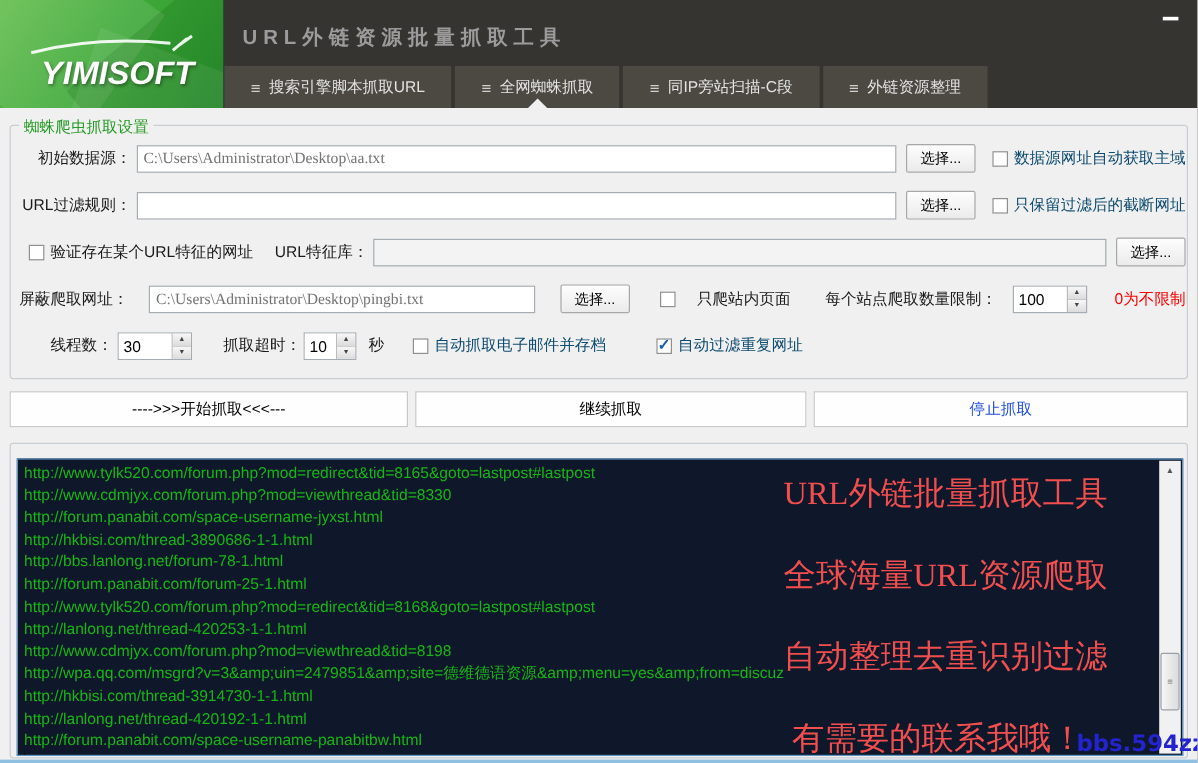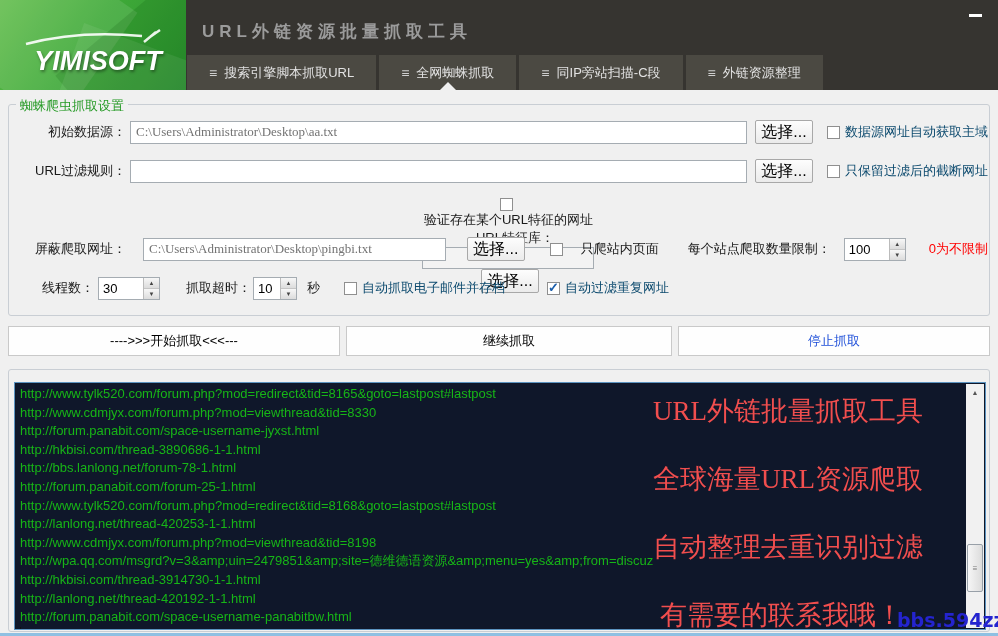--- a/index.html
+++ b/index.html
@@ -53,30 +53,30 @@
   .grp { position:absolute; border:1px solid #c9ced4; border-radius:3px; }
   .grp-settings { left:8px; top:104px; width:982px; height:212px; }
   .grp-label {
     position:absolute; background:#f0f0f0; padding:0 4px; color:#259a25;
     font-size:13px; z-index:3;
   }
   .lbl-settings { left:16px; top:97px; }
   .lbl-results { left:10px; top:362px; }
   .grp-results { left:8px; top:369px; width:982px; height:263px; }
   
-  .row { position:absolute; left:35px; right:10px; height:24px; display:flex; align-items:center; }
+  .row { position:absolute; left:16px; right:10px; height:24px; display:flex; align-items:center; }
   .lbl-main { width:96px; text-align:right; margin-right:4px; white-space:nowrap; }
   .tin {
     height:23px; border:1px solid #a5acb2; background:#fff; padding:2px 5px;
     font-size:13px; font-family:Liberation Serif, serif; color:#737373;
   }
   .tin.dis { background:#f3f3f3; }
   .btn-browse {
     width:58px; height:24px; margin-left:8px; background:linear-gradient(#fdfdfd,#ebebeb);
-    border:1px solid #a8a8a8; border-radius:2px; font-size:16px; cursor:pointer;
+    border:1px solid #a8a8a8; border-radius:2px; font-size:12px; cursor:pointer;
     font-family:"Liberation Sans",sans-serif; flex:0 0 auto;
   }
   .cb {
     width:13px; height:13px; border:1px solid #8f8f8f; background:#fff;
     display:inline-block; position:relative; flex:0 0 auto; cursor:pointer;
   }
   .cb.checked::after {
     content:"✓"; position:absolute; left:0px; top:-3px; color:#1b5eab;
     font-size:13px; font-weight:bold;
   }
@@ -185,21 +185,21 @@
   </div>
 
   <div class="row" style="top:159px;">
     <span class="lbl-main">URL过滤规则：</span>
     <input class="tin" style="width: 650px;" value="">
     <button class="btn-browse">选择...</button>
     <span class="cb" style="margin-left:14px;"></span>
     <span class="cb-lbl green">只保留过滤后的截断网址</span>
   </div>
 
-  <div class="row" style="top:198px; left:24px;flex-direction:column;">
+  <div class="row" style="top:198px; left:24px;">
     <span class="cb"></span>
     <span class="cb-lbl">验证存在某个URL特征的网址</span>
     <span style="margin-left:18px; white-space:nowrap;">URL特征库：</span>
     <input class="tin dis" style="flex: 1 1 0%; margin-left: 4px;" value="">
     <button class="btn-browse">选择...</button>
   </div>
 
   <div class="row" style="top:237px;gap:13px;">
     <span class="lbl-main">屏蔽爬取网址：</span>
     <input class="tin" style="width: 430px;" value="C:\Users\Administrator\Desktop\pingbi.txt">

